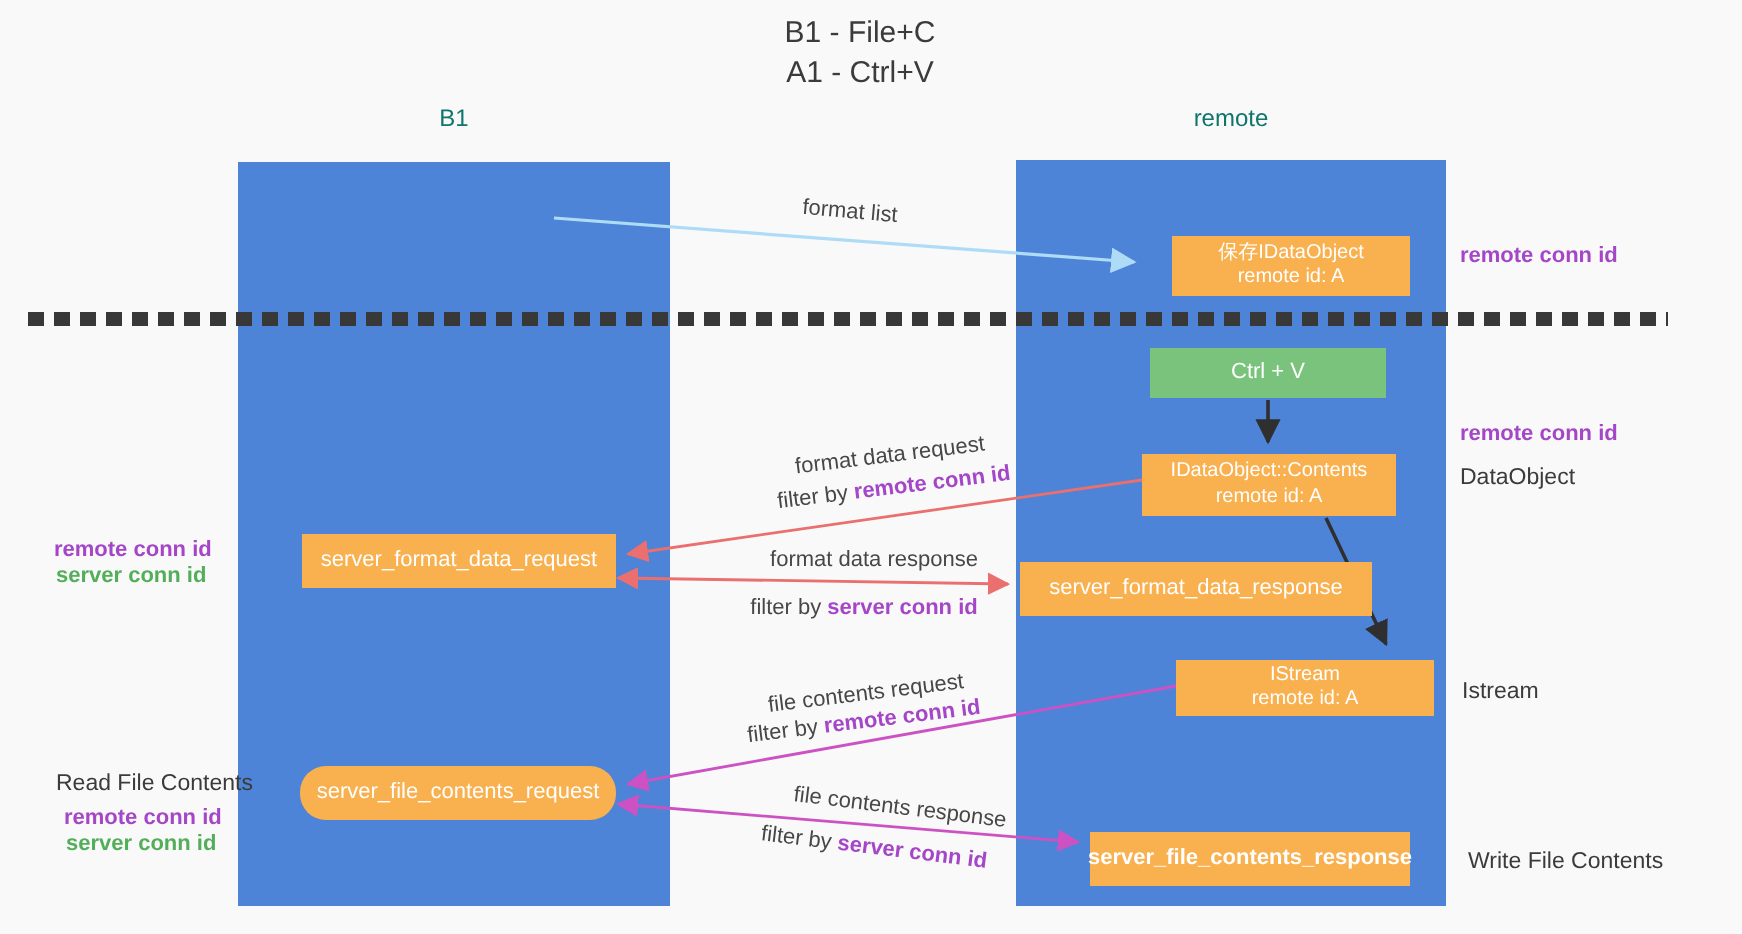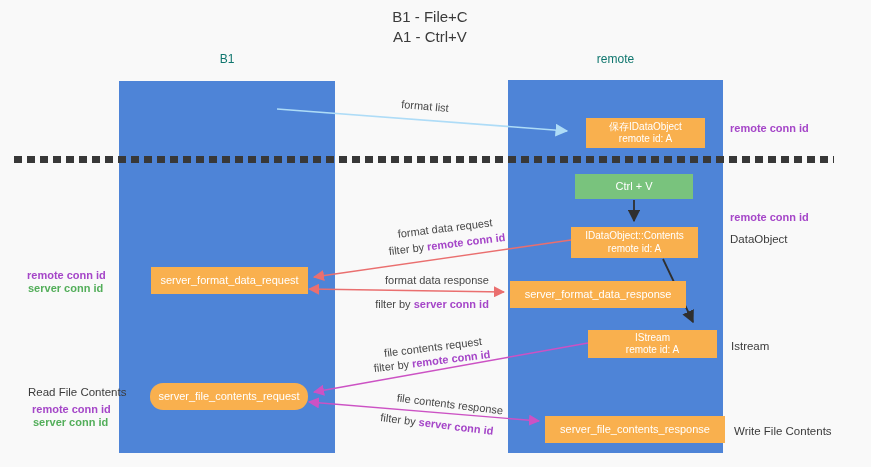--- a/index.html
+++ b/index.html
@@ -93,21 +93,21 @@
 
   <div class="node orange small" style="left:588px;top:330px;width:129px;height:28px;">
     <div>IStream</div>
     <div>remote id: A</div>
   </div>
 
   <div class="node orange" style="left:150px;top:383px;width:158px;height:27px;border-radius:13px;">
     <div>server_file_contents_request</div>
   </div>
 
-  <div class="node orange" style="left:545px;top:416px;width:180px;height:27px;">
+  <div class="node orange" style="left:545px;top:416px;width:160px;height:27px;font-weight:bold;">
     <div>server_file_contents_response</div>
   </div>
 
   <div class="elabel" style="left:375px;top:100px;width:100px;transform:rotate(5deg);">format list</div>
 
   <div class="elabel" style="left:385px;top:222px;width:120px;transform:rotate(-7deg);">format data request</div>
   <div class="elabel" style="left:377px;top:238px;width:140px;transform:rotate(-7deg);">
     <span>filter by </span>
     <span class="purple">remote conn id</span>
   </div>

